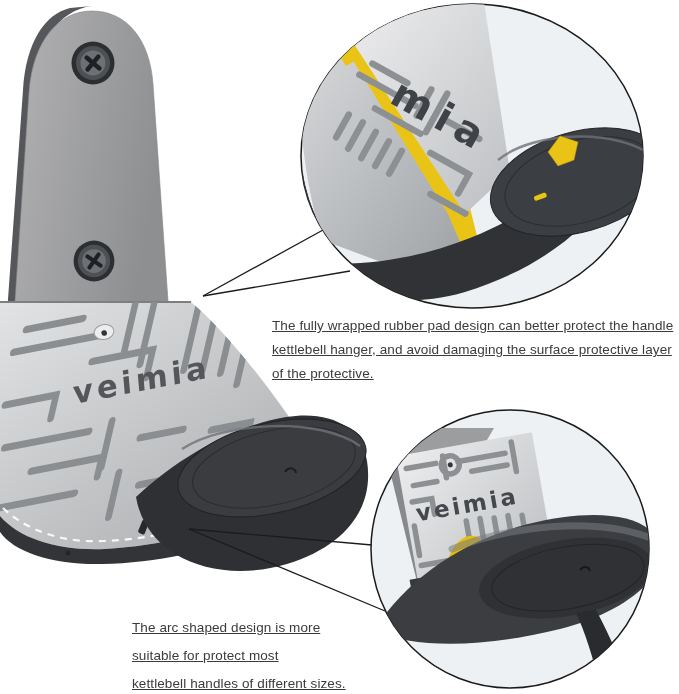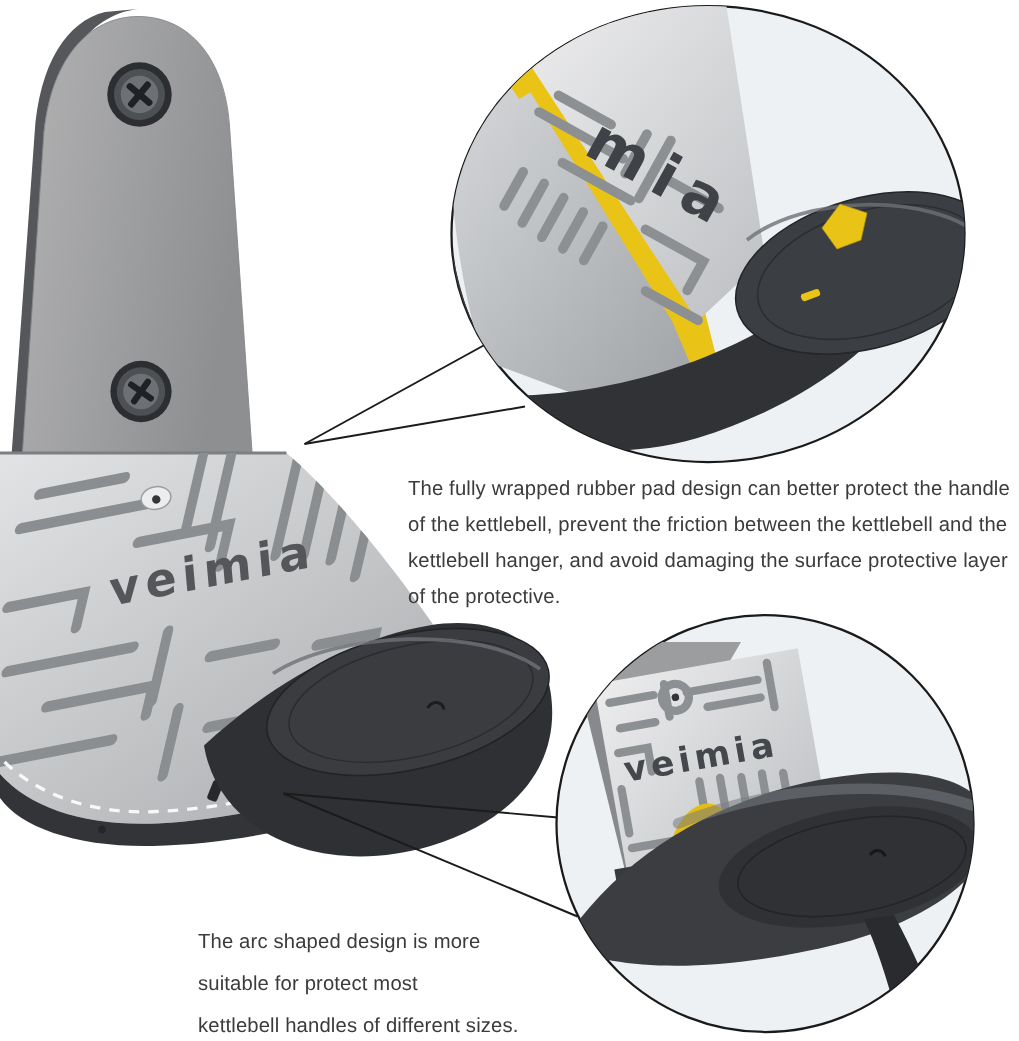--- a/index.html
+++ b/index.html
@@ -2,21 +2,21 @@
 <html><head>
 <meta charset="utf-8">
 <style>
   html,body{margin:0;padding:0;background:#ffffff;}
   .stage{
     position:relative;width:679px;height:694px;background:#ffffff;overflow:hidden;
     font-family:"Liberation Sans", sans-serif;
   }
   .stage svg{position:absolute;left:0;top:0;}
   .note{position:absolute;color:#3b3b3b;font-size:13.5px;letter-spacing:.1px;}
-  .note .ln{white-space:nowrap;}
+  .note .ln{white-space:nowrap;text-decoration:underline;}
   .note-1{left:272px;top:314px;}
   .note-1 .ln{line-height:24px;height:24px;}
   .note-2{left:132px;top:614px;}
   .note-2 .ln{line-height:28px;height:28px;}
   .svg-brand{font-family:"DejaVu Sans","Liberation Sans",sans-serif;font-weight:bold;}
 </style>
 </head>
 <body>
 
 <div class="stage">
@@ -214,21 +214,20 @@
           <ellipse cx="568" cy="578" rx="77" ry="31" fill="none" stroke="#222427" stroke-width="1"></ellipse>
         </g>
         <path d="M 596,610 C 612,640 624,668 630,694 L 602,694 C 594,660 585,632 576,613 Z" fill="#292b2e"></path>
         <path d="M 580,570 c 4,-5 9,-3 10,1" stroke="#16181a" stroke-width="2" fill="none"></path>
       </g>
     </g>
   </svg>
 
   <div class="note note-1">
     <div class="ln">The fully wrapped rubber pad design can better protect the handle</div>
-    <div class="ln">of the kettlebell, prevent the friction between the kettlebell and the</div>
     <div class="ln">kettlebell hanger, and avoid damaging the surface protective layer</div>
     <div class="ln">of the protective.</div>
   </div>
 
   <div class="note note-2">
     <div class="ln">The arc shaped design is more</div>
     <div class="ln">suitable for protect most</div>
     <div class="ln">kettlebell handles of different sizes.</div>
   </div>
 

